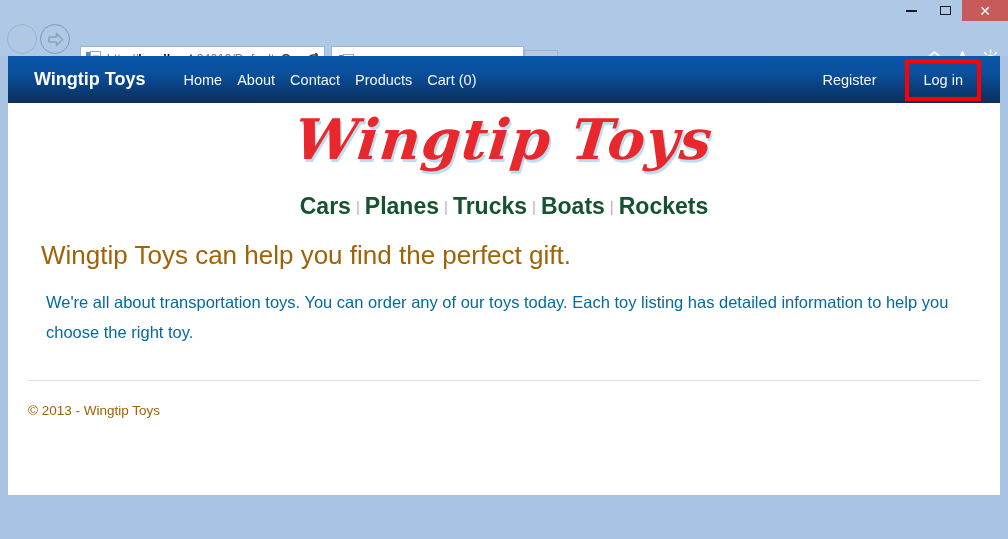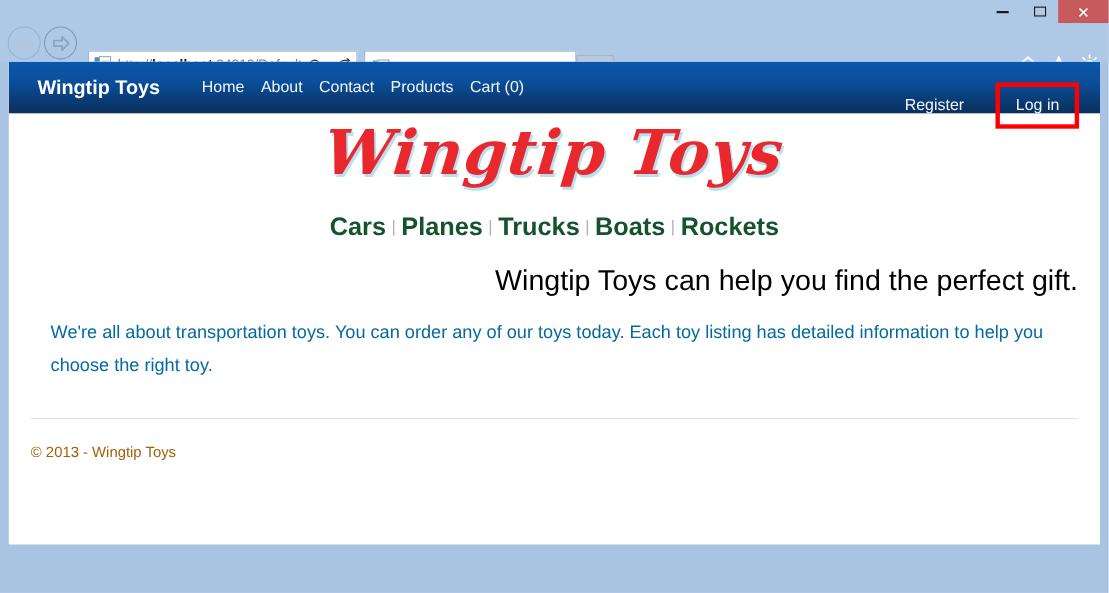--- a/index.html
+++ b/index.html
@@ -243,21 +243,21 @@
   }
   .nav-links a {
     color: #f2f6fa;
     font-size: 14.5px;
     text-decoration: none;
     white-space: nowrap;
   }
   .nav-right {
     position: absolute;
     right: 19px;
-    top: 16px;
+    top: 0;
     height: 47px;
     display: flex;
     align-items: center;
     gap: 0;
   }
   .nav-right a {
     color: #f2f6fa;
     font-size: 14.5px;
     text-decoration: none;
     white-space: nowrap;
@@ -316,26 +316,25 @@
   }
 
   .h1 {
     color: #3a7ba8;
     font-size: 33px;
     font-weight: 400;
     margin: 30px 0 0 0;
     line-height: 1.1;
   }
   .h2 {
-    color: #000000;
+    color: #a16207;
     font-size: 26px;
     font-weight: 400;
-    margin: 21px 0 0 0;
+    margin: 21px 0 0 13px;
     line-height: 1.1;
-    text-align: right;
   }
   .body-copy {
     color: #0369a1;
     font-size: 16.5px;
     line-height: 1.86;
     margin: 17px 0 0 18px;
     max-width: 945px;
   }
 
   hr.footer-rule {

